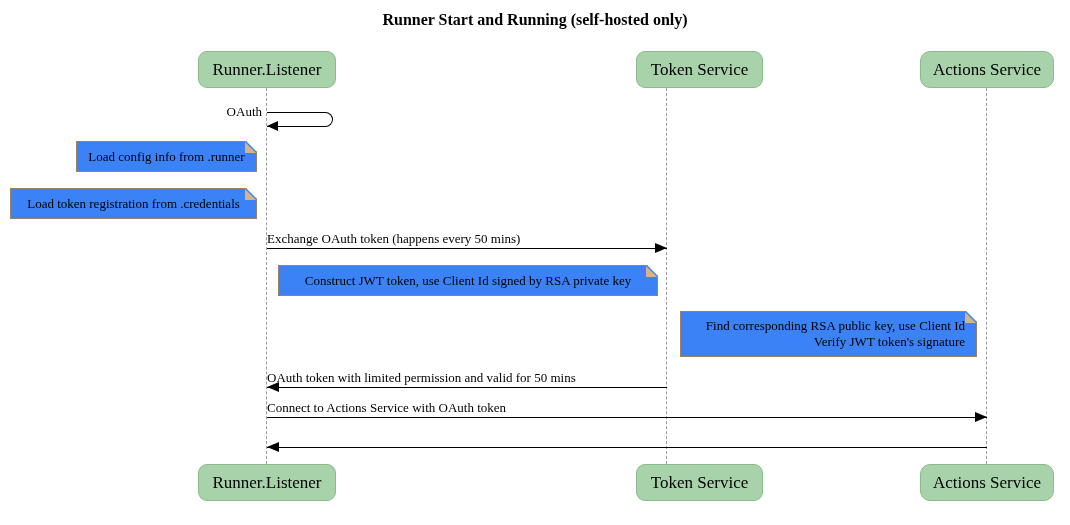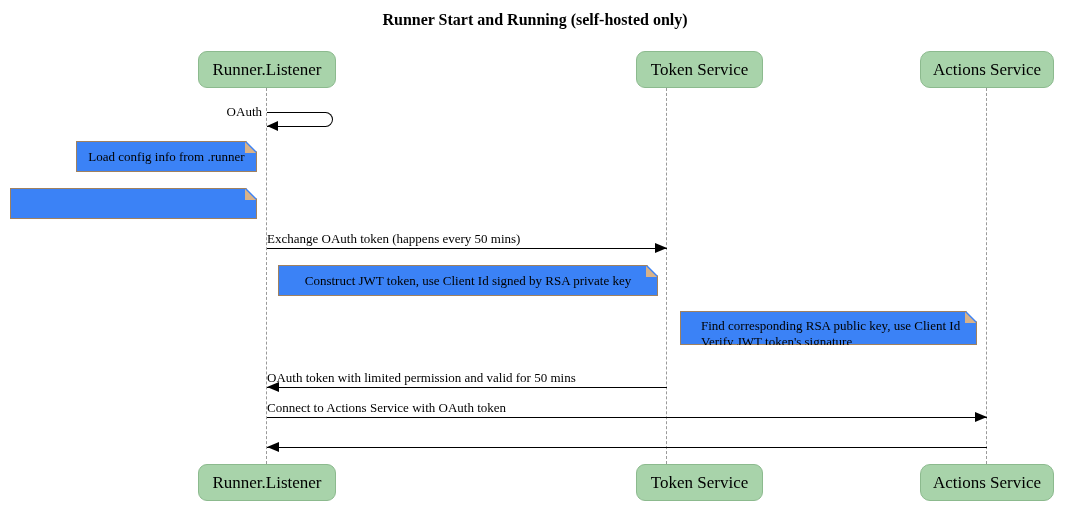--- a/index.html
+++ b/index.html
@@ -62,22 +62,22 @@
     clip-path: polygon(0 0, calc(100% - 11px) 0, 100% 11px, 100% 100%, 0 100%);
   }
   .note .fold {
     position:absolute; top:0; right:0; width:0; height:0;
     border-top:11px solid transparent; border-left:11px solid #d8b289;
   }
   .note-1 { left:76px;  top:141px; width:181px; height:31px; }
   .note-2 { left:10px;  top:188px; width:247px; height:31px; }
   .note-3 { left:278px; top:265px; width:380px; height:31px; }
   .note-4 {
-    left:680px; top:311px; width:297px; height:34px;
-    display:block; padding:6px 20px; line-height:16px; text-align:left;
+    left:680px; top:311px; width:297px; height:46px;
+    display:block; padding:6px 11px; line-height:16px; text-align:right;
   }
 
   .m1-label { left:267px; width:400px; top:231px; }
   .m1-line  { left:267px; width:400px; top:248px; }
   .m1-arrow { left:655px; top:243px; }
 
   .m2-label { left:267px; width:400px; top:370px; }
   .m2-line  { left:267px; width:400px; top:387px; }
   .m2-arrow { left:267px; top:382px; }
 
@@ -109,20 +109,21 @@
   <div class="msg-label start-label">OAuth</div>
   <div class="self-loop"></div>
   <div class="arrow-left self-arrow"></div>
 
   <div class="note note-1">
     <span class="fold"></span>
     <span>Load config info from .runner</span>
   </div>
   <div class="note note-2">
     <span class="fold"></span>
+    <span>Load token registration from .credentials</span>
   </div>
 
   <div class="msg-label m1-label">Exchange OAuth token (happens every 50 mins)</div>
   <div class="msg-line m1-line"></div>
   <div class="arrow-right m1-arrow"></div>
 
   <div class="note note-3">
     <span class="fold"></span>
     <span>Construct JWT token, use Client Id signed by RSA private key</span>
   </div>

